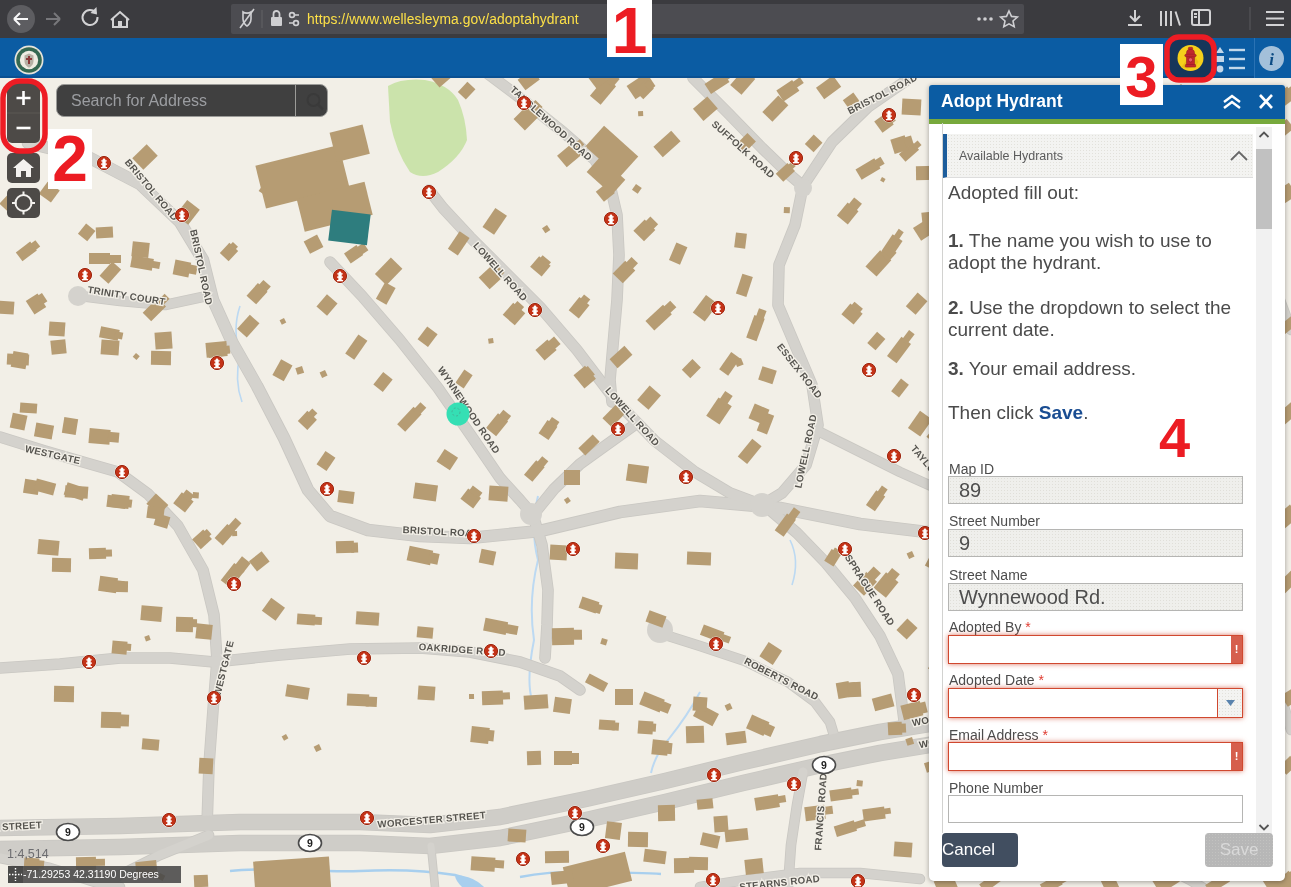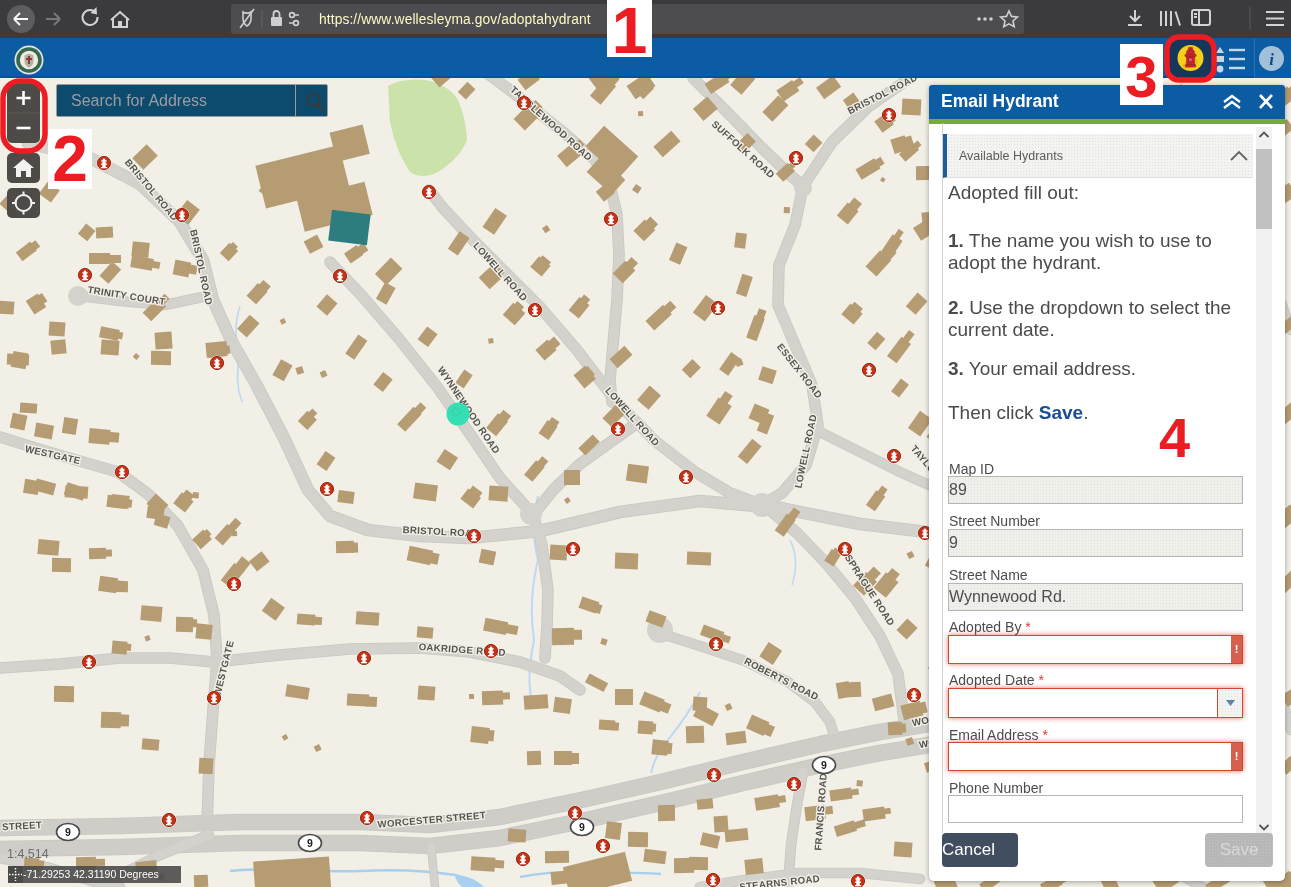--- a/index.html
+++ b/index.html
@@ -1,44 +1,44 @@
 <!DOCTYPE html>
 <html><head><meta charset="utf-8"><style>
 *{margin:0;padding:0;box-sizing:border-box}
 html,body{width:1291px;height:887px;overflow:hidden;font-family:"Liberation Sans",sans-serif;background:#f2efe7}
 .abs{position:absolute}
 
 #toolbar{position:absolute;left:0;top:0;width:1291px;height:38px;background:#3b3b3f}
 #urlbar{position:absolute;left:231px;top:4px;width:793px;height:30px;background:#4c4c51;border-radius:2px;display:flex;align-items:center}
-#urltext{color:#fef9c3;font-size:13.8px;margin-left:18px;letter-spacing:.1px}
+#urltext{color:#fde047;font-size:13.8px;margin-left:6px;letter-spacing:.1px}
 
 #apphdr{position:absolute;left:0;top:38px;width:1291px;height:40px;background:#0b5ca3;border-bottom:2px solid #0a5092}
 #apptitle{position:absolute;left:57px;top:8px;color:#fff;font-size:19.5px;font-weight:bold;letter-spacing:.2px}
 #hydbtn{position:absolute;left:1169px;top:0px;width:43px;height:40px;background:#16365a;border-radius:6px}
 #infoarea{position:absolute;left:1254px;top:0px;width:37px;height:40px;background:#0b5ca3;border-left:1px solid #2a72b4}
 
 #map{position:absolute;left:0;top:78px;width:1291px;height:809px}
 
-#search{position:absolute;left:56px;top:84px;width:272px;height:33px;background:#0c4a6e;border:1px solid #9b9b98;border-radius:2px}
+#search{position:absolute;left:56px;top:84px;width:272px;height:33px;background:#404040;border:1px solid #9b9b98;border-radius:8px}
 #search .ph{position:absolute;left:14px;top:7px;font-size:16px;color:#9b9da1}
 #search .div{position:absolute;left:238px;top:0;width:1px;height:31px;background:#9b9b98}
 
 .mbtn{position:absolute;left:7px;width:33px;background:#4d4a47;border-radius:5px;color:#fff}
 
 .ann{position:absolute;background:#fff;color:#ec1c23;font-weight:bold;font-size:55px;text-align:center;font-family:"Liberation Sans",sans-serif}
 
 #panel{position:absolute;left:929px;top:85px;width:356px;height:796px;background:#fff;border-radius:3px 3px 5px 5px;box-shadow:0 1px 5px rgba(0,0,0,.35)}
 #phdr{position:absolute;left:0;top:0;width:356px;height:34px;background:#0b5ca3;border-radius:3px 3px 0 0}
 #phdr .t{position:absolute;left:12px;top:6px;color:#fff;font-size:17.5px;font-weight:bold}
 #pgreen{position:absolute;left:0;top:34px;width:356px;height:5px;background:#77a93c}
 #avh{position:absolute;left:14px;top:49px;width:310px;height:44px;background-color:#f3f3f1;background-image:radial-gradient(#e2e1db 0.6px,transparent 0.7px);background-size:3px 3px;border-bottom:1px solid #ddd;border-left:4px solid #1d5d9c}
 #avh .t{position:absolute;left:12px;top:15px;font-size:12.5px;color:#5b5b5b}
 .ptxt{position:absolute;left:19px;width:300px;font-size:19px;color:#4b4b4b;line-height:22px}
 .flabel{position:absolute;left:20px;font-size:14px;color:#4c4c4c}
-.finput{position:absolute;left:19px;width:295px;height:28px;border:1px solid #b5b5b3;background-color:#efefec;background-image:radial-gradient(#e0dfd9 0.6px,transparent 0.7px);background-size:3px 3px;font-size:16px;color:#4e4e4e;line-height:26px;padding-left:0}
+.finput{position:absolute;left:19px;width:295px;height:28px;border:1px solid #b5b5b3;background-color:#efefec;background-image:radial-gradient(#e0dfd9 0.6px,transparent 0.7px);background-size:3px 3px;font-size:20px;color:#4e4e4e;line-height:26px;padding-left:10px}
 .freq{position:absolute;left:19px;width:295px;height:29px;border:1.5px solid #d0482f;background:#fff;box-shadow:0 0 5px rgba(208,72,47,.75)}
 .rx{position:absolute;right:0;top:0;width:11px;height:100%;background:#d65f4d;color:#fff;font-size:11px;font-weight:bold;text-align:center;line-height:26px}
 #cancel{position:absolute;left:13px;top:748px;width:76px;height:34px;background:#414e60;border-radius:4px;color:#fff;font-size:17px;text-align:left;line-height:34px}
 #save{position:absolute;left:276px;top:748px;width:68px;height:34px;background-color:#b7b7b7;background-image:radial-gradient(#c2c2c0 0.6px,transparent 0.7px);background-size:3px 3px;border-radius:4px;color:#d9d9d9;font-size:17px;text-align:center;line-height:34px}
 
 #sbar{position:absolute;left:327px;top:42px;width:16px;height:708px;background:#f1f1f1}
 #sthumb{position:absolute;left:0;top:22px;width:16px;height:80px;background:#c1c1c1}
 
 #coordbar{position:absolute;left:23px;top:866px;width:158px;height:17px;background:rgba(72,72,72,.88);color:#fff;font-size:10.5px;line-height:17px;}
 #coordbtn{position:absolute;left:8px;top:866px;width:15px;height:17px;background:rgba(55,55,55,.9)}
@@ -1208,21 +1208,21 @@
         <line x1="16.5" y1="3.5" x2="16.5" y2="8"></line>
         <line x1="16.5" y1="22" x2="16.5" y2="26.5"></line>
         <line x1="5" y1="15" x2="9.5" y2="15"></line>
         <line x1="23.5" y1="15" x2="28" y2="15"></line>
       </g>
 </svg>
 </div>
 
 <div id="panel">
 <div id="phdr">
-      <span class="t">Email Hydrant</span>
+      <span class="t">Adopt Hydrant</span>
 <svg class="abs" style="left:291px;top:8px" width="24" height="18" viewBox="0 0 24 18">
         <path d="M 4 9 L 12 3 L 20 9 M 4 15 L 12 9 L 20 15" stroke="#fff" stroke-width="2.4" fill="none"></path>
       </svg>
 <svg class="abs" style="left:327px;top:8px" width="20" height="18" viewBox="0 0 20 18">
         <path d="M 4 2 L 16 15 M 16 2 L 4 15" stroke="#fff" stroke-width="2.6" fill="none"></path>
       </svg>
 </div>
 <div id="pgreen"></div>
 <div style="position:absolute;left:13px;top:38px;width:1px;height:710px;background:#d2d2d0"></div>
 <div id="avh">

